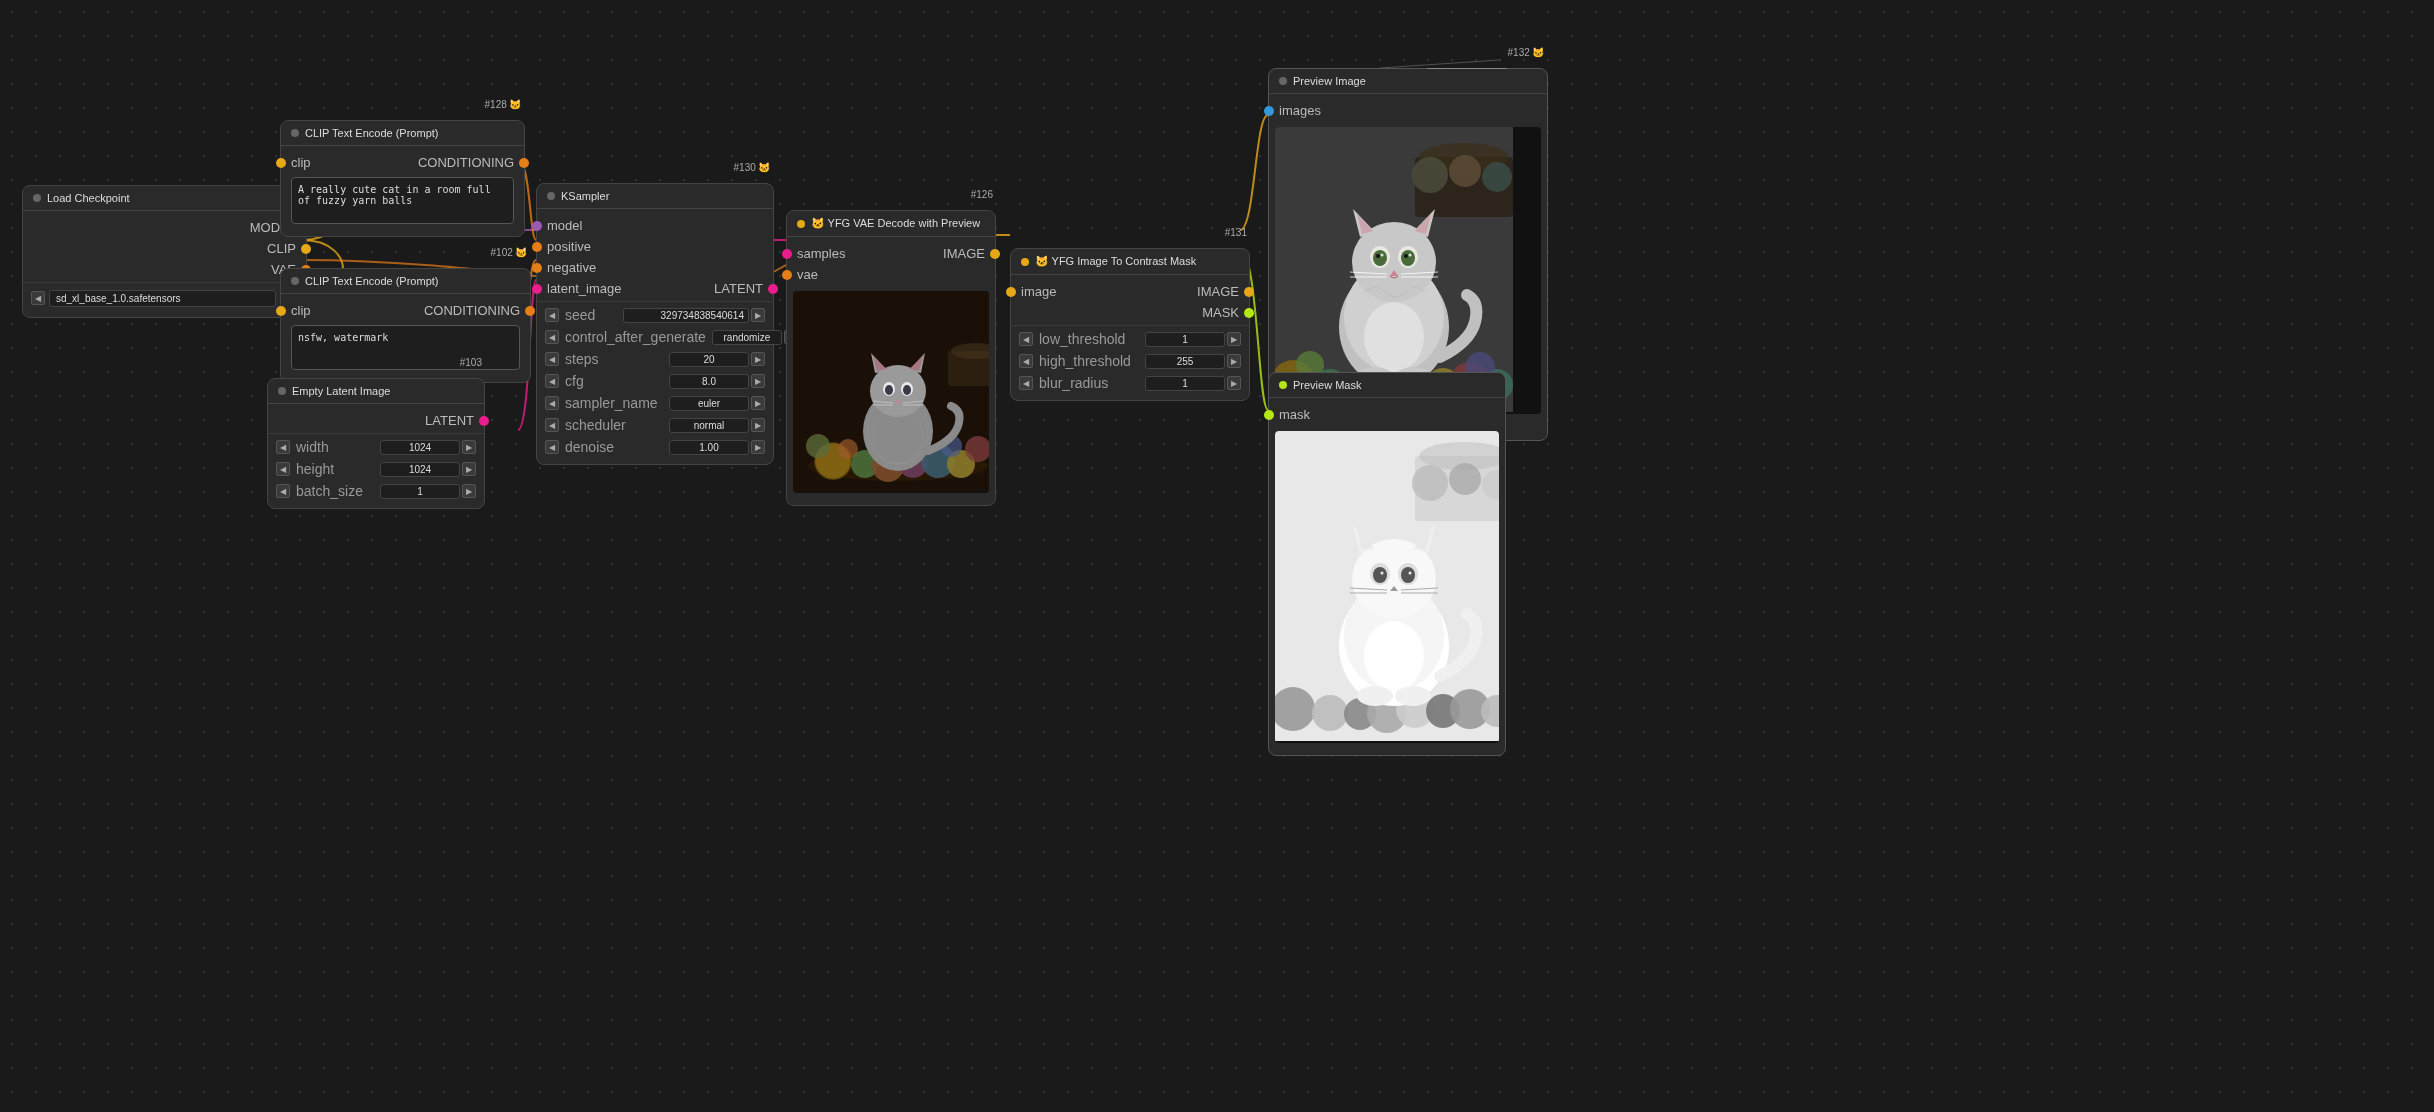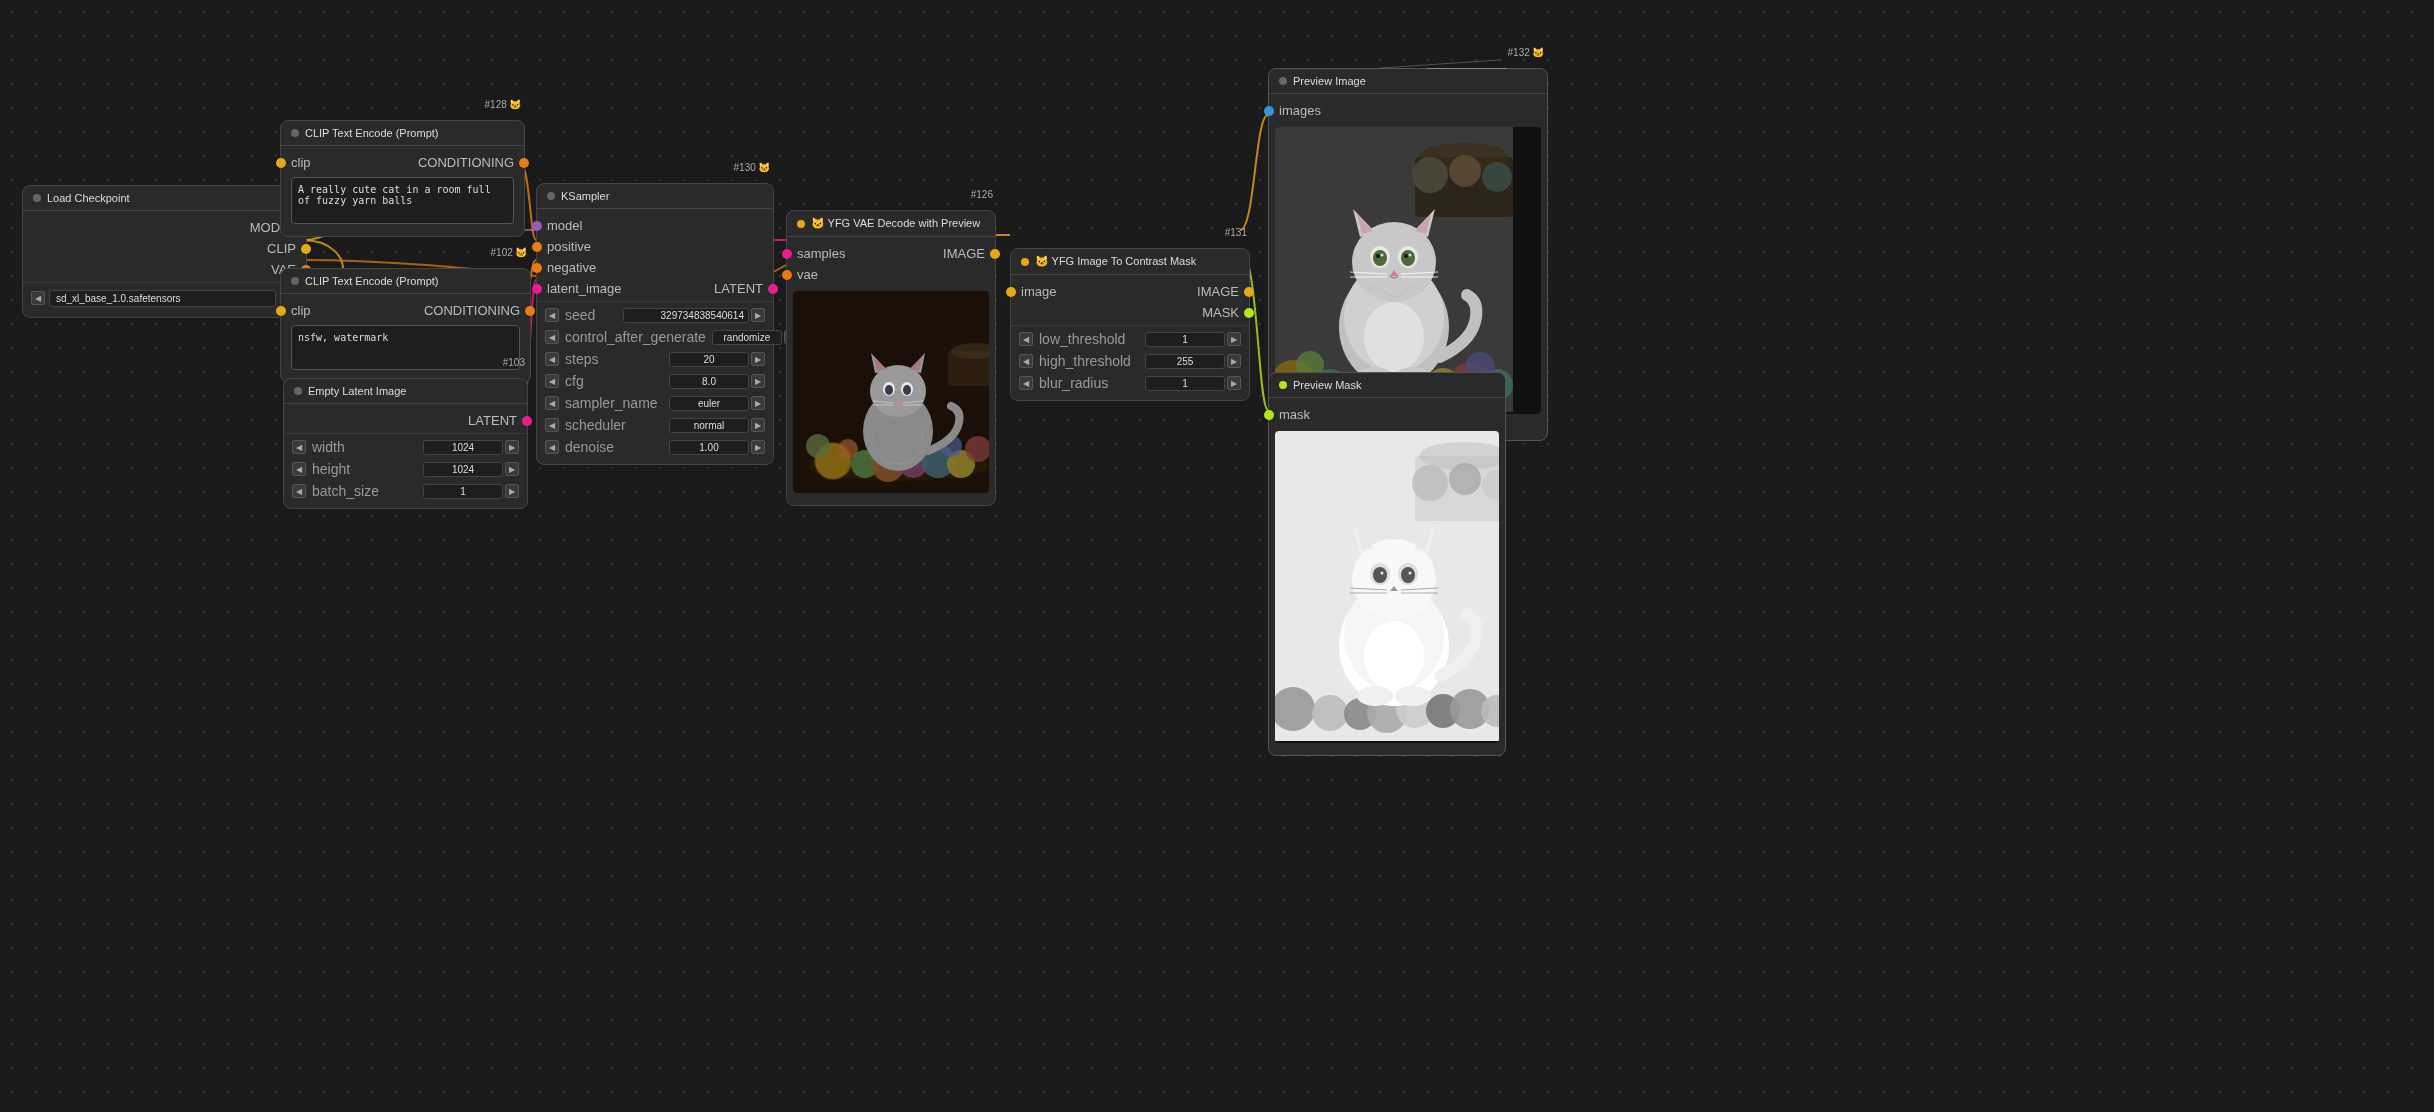--- a/index.html
+++ b/index.html
@@ -327,21 +327,21 @@
       <span class="port-label">clip</span>
       <div style="flex:1;"></div>
       <span class="port-label output-label">CONDITIONING</span>
       <div class="connector right orange"></div>
     </div>
     
     <textarea class="node-textarea" rows="2" style="">nsfw, watermark</textarea>
   </div>
 </div>
 
-<div class="node" style="left:283px; top:378px; width:245px;">
+<div class="node" style="left:267px; top:378px; width:218px;">
   <div style="position:relative;">
     <span class="node-id">#103</span>
   </div>
   <div class="node-header">
     <div class="dot"></div>
     <span>Empty Latent Image</span>
   </div>
   <div class="node-body">
 
     <div class="port-row output">

